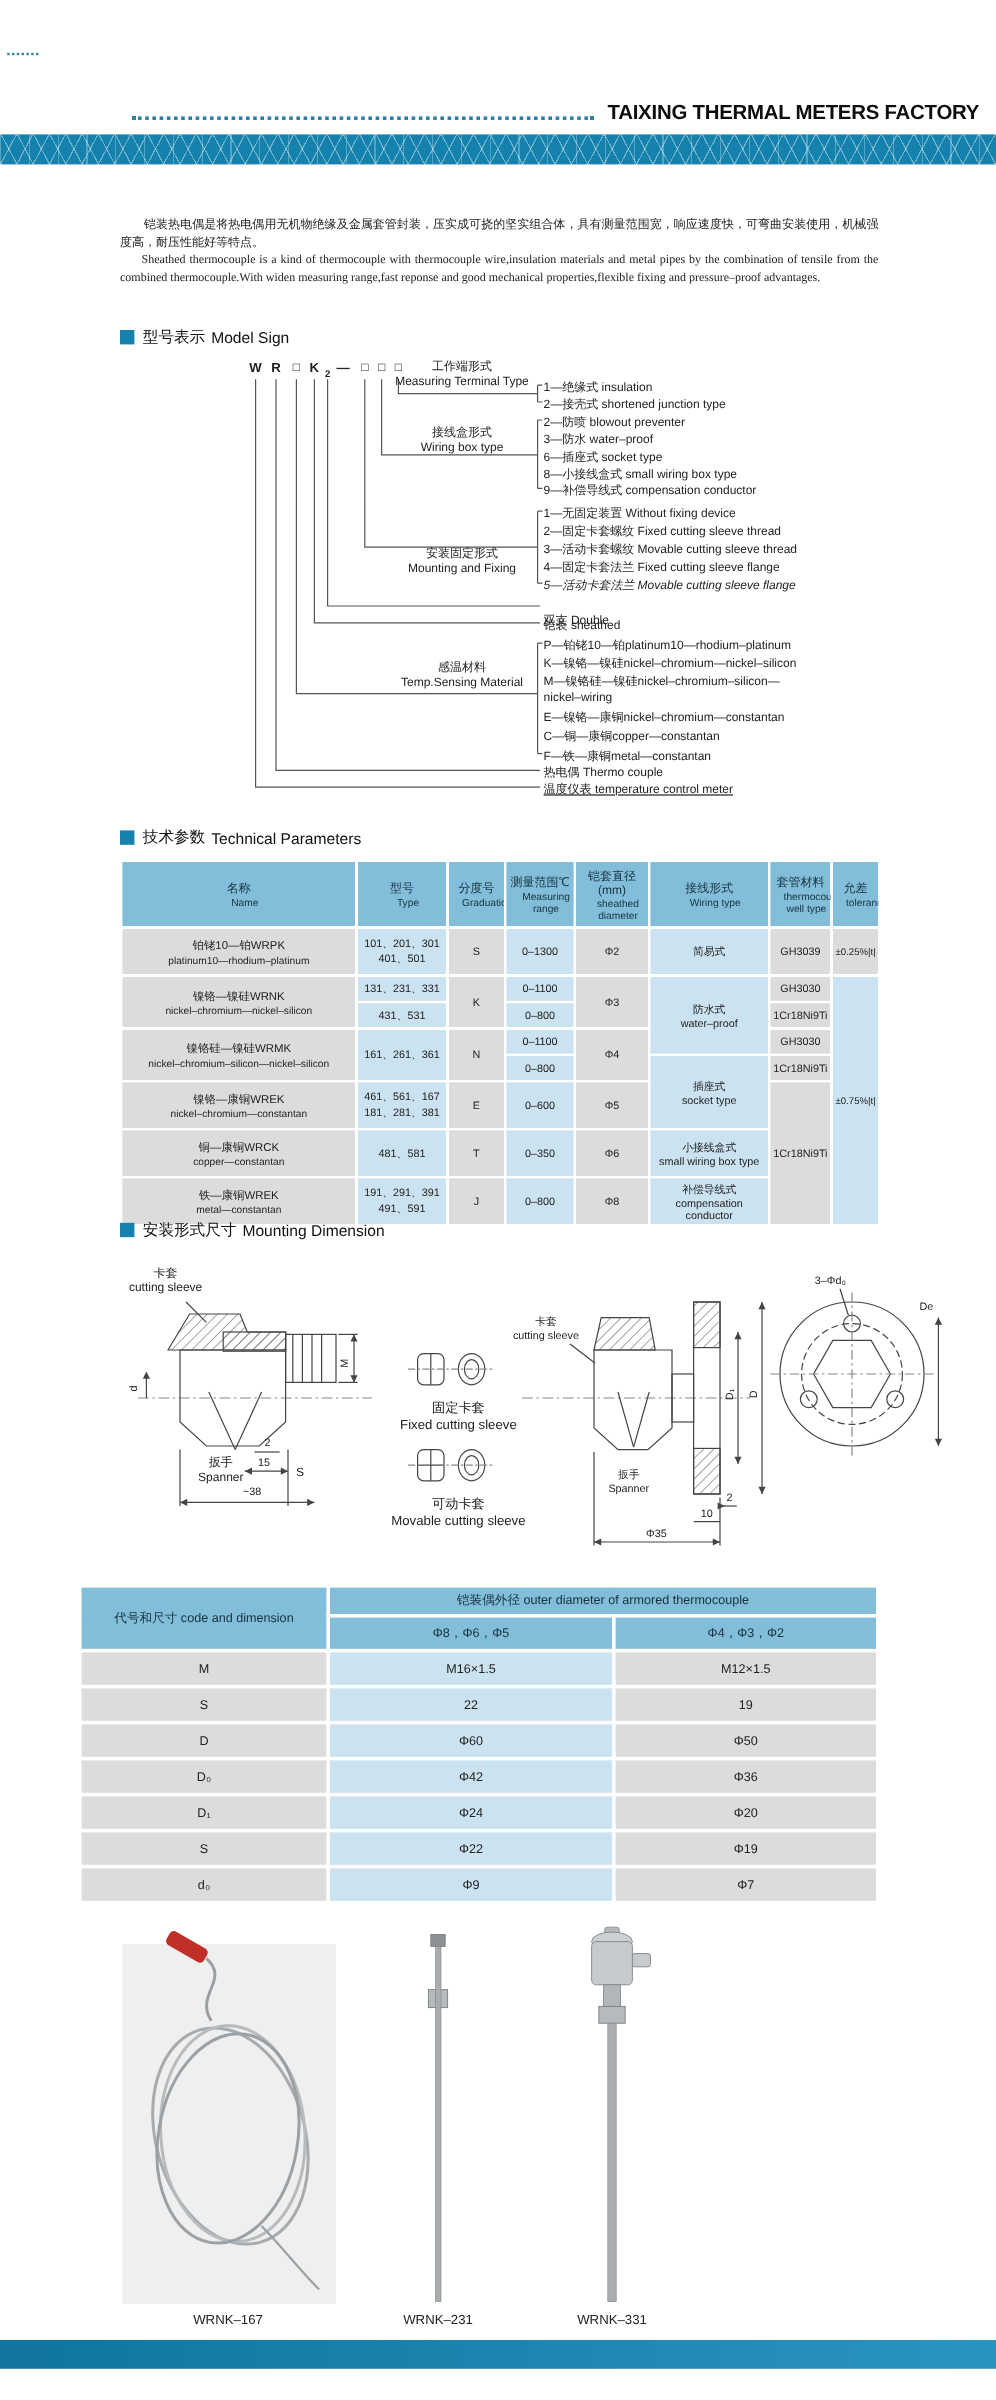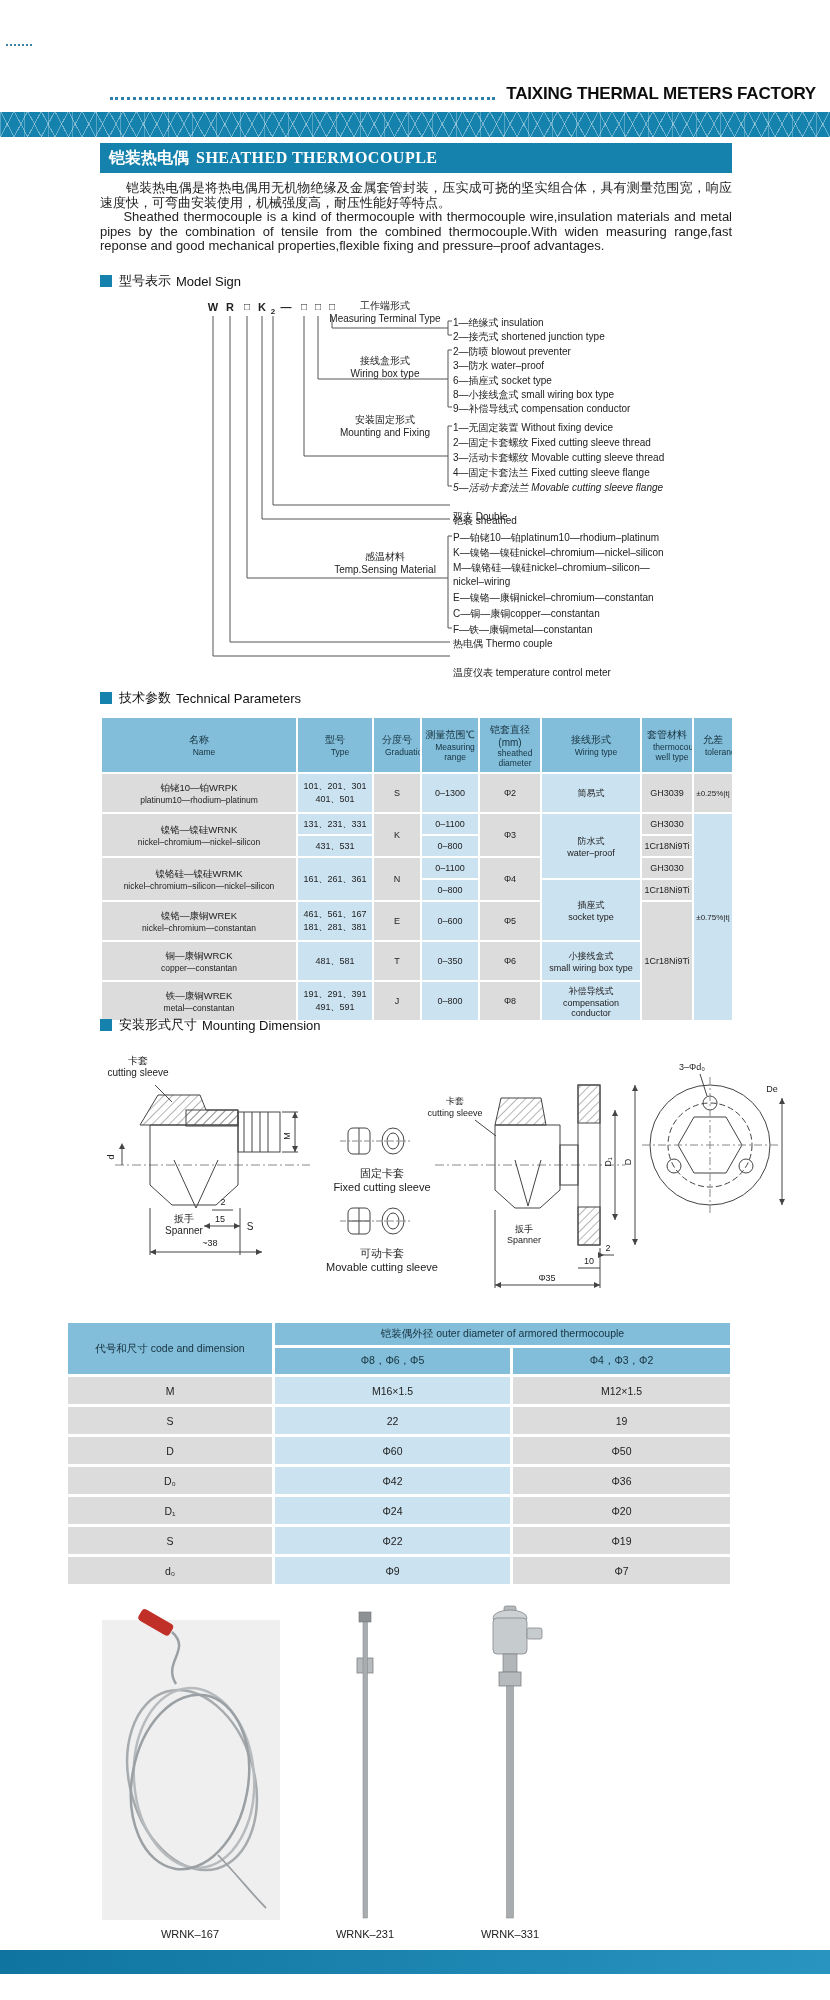--- a/index.html
+++ b/index.html
@@ -12,21 +12,21 @@
   .factory-name{right:14px;top:84px;font-size:17px;font-weight:bold;letter-spacing:-0.2px;color:#0d0d0d;}
   .lattice{left:0;top:112px;width:830px;height:25px;background-color:#1581ad;
     background-image:
       repeating-linear-gradient(62deg, rgba(255,255,255,.38) 0 1px, transparent 1px 12px),
       repeating-linear-gradient(-62deg, rgba(255,255,255,.38) 0 1px, transparent 1px 12px),
       repeating-linear-gradient(90deg, rgba(255,255,255,.28) 0 1px, transparent 1px 24px);}
   .title-bar{left:100px;top:143px;width:632px;height:30px;background:#1581ad;color:#fff;
     display:flex;align-items:center;padding:0;box-sizing:border-box;}
   .title-bar .cn{font-size:16px;font-weight:bold;margin-left:9px;}
   .title-bar .en{font-family:"Liberation Serif",serif;font-size:16px;font-weight:bold;margin-left:7px;letter-spacing:0.5px;}
-  .intro{left:100px;top:181px;width:632px;font-size:13px;line-height:14.5px;text-align:justify;}
+  .intro{left:100px;top:181px;width:632px;font-size:10px;line-height:14.5px;text-align:justify;font-family:Liberation Serif, serif;}
   .intro p{margin:0;}
   .intro .cnp{text-indent:2em;}
   .intro .enp{text-indent:1.8em;}
   
   .sec-head{display:flex;align-items:center;font-size:13px;color:#111;}
   .sec-head .sq{width:12px;height:12px;background:#1581ad;margin-right:7px;flex:none;}
   .sec-head .en{margin-left:5px;}
   
   .code-char{position:absolute;width:14px;text-align:center;font-size:11px;font-weight:bold;color:#222;top:301px;}
   .code-char.box{font-size:10px;font-weight:normal;}
@@ -56,24 +56,20 @@
 </head>
 <body>
 
 <div class="page">
 
   <div class="abs corner-dots"></div>
   <div class="abs top-rule"></div>
   <div class="abs factory-name">TAIXING THERMAL METERS FACTORY</div>
   <div class="abs lattice"></div>
 
-  <div class="abs title-bar">
-    <span class="cn">铠装热电偶</span>
-    <span class="en">SHEATHED THERMOCOUPLE</span>
-  </div>
 
   <div class="abs intro">
     <p class="cnp">铠装热电偶是将热电偶用无机物绝缘及金属套管封装，压实成可挠的坚实组合体，具有测量范围宽，响应速度快，可弯曲安装使用，机械强度高，耐压性能好等特点。</p>
     <p class="enp">Sheathed thermocouple is a kind of thermocouple with thermocouple wire,insulation materials and metal pipes by the combination of tensile from the combined thermocouple.With widen measuring range,fast reponse and good mechanical properties,flexible fixing and pressure–proof advantages.</p>
   </div>
 
   <div class="abs sec-head" style="left:100px;top:272px;">
     <span class="sq"></span>
     <span>型号表示</span>
     <span class="en">Model Sign</span>
@@ -109,21 +105,21 @@
     </svg>
 
     <div class="grp-label" style="top:299px;">
       <div>工作端形式</div>
       <div>Measuring Terminal Type</div>
     </div>
     <div class="grp-label" style="top:354px;">
       <div>接线盒形式</div>
       <div>Wiring box type</div>
     </div>
-    <div class="grp-label" style="top:413px;">
+    <div class="grp-label" style="top:455px;">
       <div>安装固定形式</div>
       <div>Mounting and Fixing</div>
     </div>
     <div class="grp-label" style="top:550px;">
       <div>感温材料</div>
       <div>Temp.Sensing Material</div>
     </div>
 
     <div class="ms-item" style="top:316px;">1—绝缘式 insulation</div>
     <div class="ms-item" style="top:330px;">2—接壳式 shortened junction type</div>
@@ -145,21 +141,21 @@
 
     <div class="ms-item" style="top:531px;">P—铂铑10—铂platinum10—rhodium–platinum</div>
     <div class="ms-item" style="top:546px;">K—镍铬—镍硅nickel–chromium—nickel–silicon</div>
     <div class="ms-item" style="top:561px;">M—镍铬硅—镍硅nickel–chromium–silicon—</div>
     <div class="ms-item" style="top:576px;">nickel–wiring</div>
     <div class="ms-item" style="top:591px;">E—镍铬—康铜nickel–chromium—constantan</div>
     <div class="ms-item" style="top:607px;">C—铜—康铜copper—constantan</div>
     <div class="ms-item" style="top:623px;">F—铁—康铜metal—constantan</div>
 
     <div class="ms-item" style="top:637px;">热电偶 Thermo couple</div>
-    <div class="ms-item" style="top:666px;">温度仪表 temperature control meter</div>
+    <div class="ms-item" style="top:651px;text-decoration:underline;">温度仪表 temperature control meter</div>
   </div>
 
   <div class="abs sec-head" style="left:100px;top:689px;">
     <span class="sq"></span>
     <span>技术参数</span>
     <span class="en">Technical Parameters</span>
   </div>
 
   <table class="tech">
     <colgroup>

